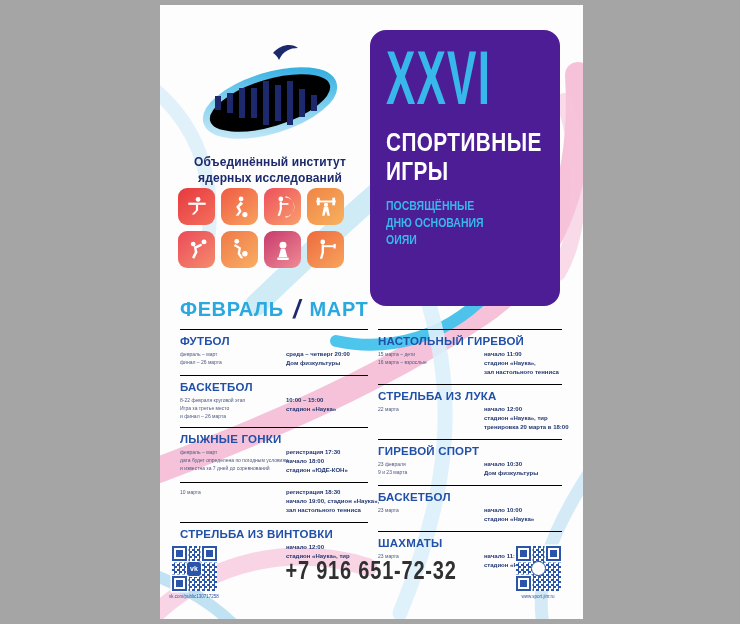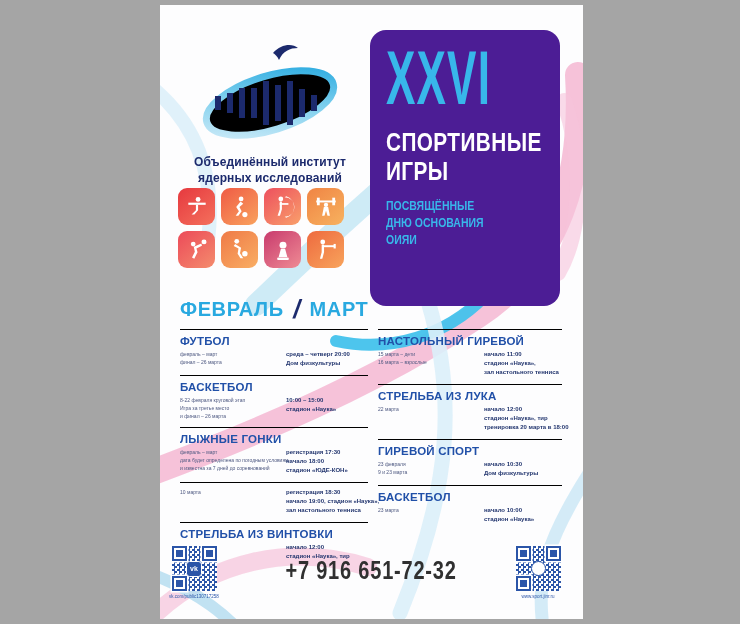--- a/index.html
+++ b/index.html
@@ -309,20 +309,32 @@
         <div class="ev-body">
           <div class="ev-dates">
             <div>23 марта</div>
           </div>
           <div class="ev-details">
             <div>начало 10:00</div>
             <div>стадион «Наука»</div>
           </div>
         </div>
       </div>
+      <div class="event">
+        <div class="ev-title">ШАХМАТЫ</div>
+        <div class="ev-body">
+          <div class="ev-dates">
+            <div>23 марта</div>
+          </div>
+          <div class="ev-details">
+            <div>начало 11:00</div>
+            <div>стадион «Наука»</div>
+          </div>
+        </div>
+      </div>
     </div>
 
     <div class="qrblock qr-left">
       <div class="qr">
         <div class="finder f-tl"></div>
         <div class="finder f-tr"></div>
         <div class="finder f-bl"></div>
         <div class="vk">vk</div>
       </div>
       <div class="qr-caption">vk.com/public130717258</div>

